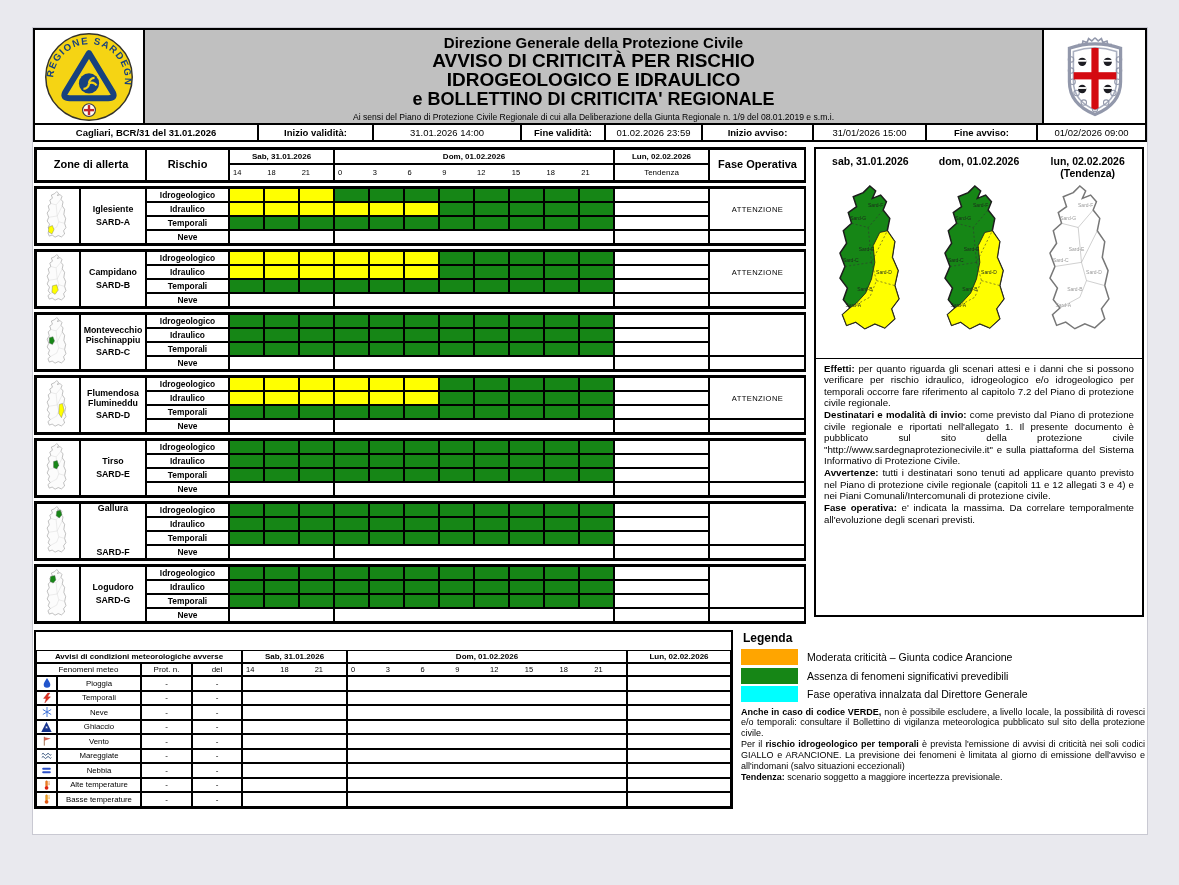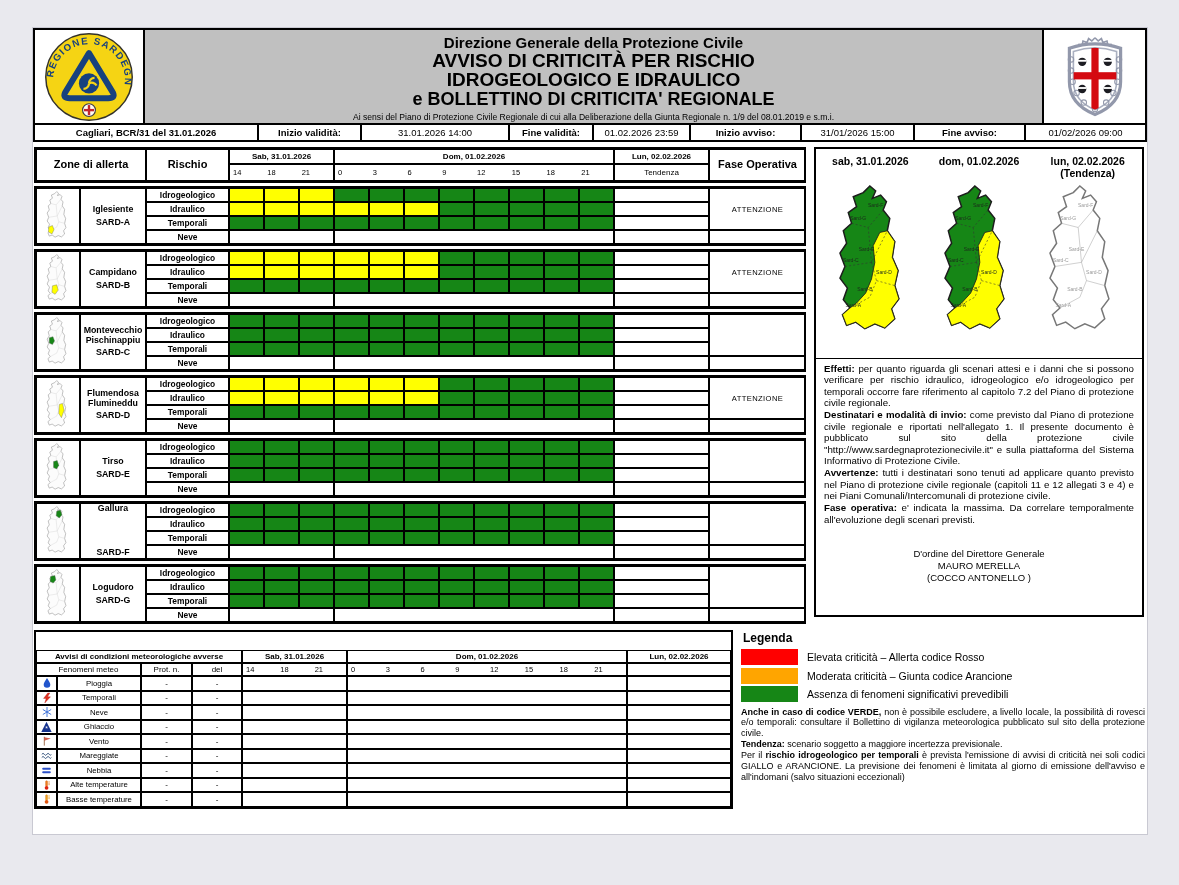--- a/index.html
+++ b/index.html
@@ -138,21 +138,21 @@
               <rect x="23.8" y="64.6" width="10.4" height="2.3"></rect>
                 <rect x="55.8" y="64.6" width="10.4" height="2.3"></rect>
             </g>
           </g>
         </svg>
       </div>
     </div>
 
     <div class="info-bar" id="info-bar">
         <div class="ib-cell ib-bold" style="width: 222px;">Cagliari, BCR/31 del 31.01.2026</div>
-        <div class="ib-cell ib-bold" style="width: 103px;">Inizio validità:</div>
+        <div class="ib-cell ib-bold" style="width: 115px;">Inizio validità:</div>
         <div class="ib-cell" style="width: 148px;">31.01.2026 14:00</div>
         <div class="ib-cell ib-bold" style="width: 84px;">Fine validità:</div>
         <div class="ib-cell" style="width: 97px;">01.02.2026 23:59</div>
         <div class="ib-cell ib-bold" style="width: 111px;">Inizio avviso:</div>
         <div class="ib-cell" style="width: 113px;">31/01/2026 15:00</div>
         <div class="ib-cell ib-bold" style="width: 111px;">Fine avviso:</div>
         <div class="ib-cell" style="flex: 1 1 0%;">01/02/2026 09:00</div>
       </div>
 
     <div class="main-row">
@@ -674,25 +674,20 @@
                 <text x="57" y="31" font-size="6" text-anchor="middle" fill="#9a9a9a">Sard-F</text>
                 <text x="36" y="47" font-size="6" text-anchor="middle" fill="#9a9a9a">Sard-G</text>
               </svg></div>
           </div>
         <div class="panel-notes" id="panel-notes">
             <p><b>Effetti:</b> per quanto riguarda gli scenari attesi e i danni che si possono verificare per rischio idraulico, idrogeologico e/o idrogeologico per temporali occorre fare riferimento al capitolo 7.2 del Piano di protezione civile regionale.</p>
             <p><b>Destinatari e modalità di invio:</b> come previsto dal Piano di protezione civile regionale e riportati nell'allegato 1. Il presente documento è pubblicato sul sito della protezione civile "http://www.sardegnaprotezionecivile.it" e sulla piattaforma del Sistema Informativo di Protezione Civile.</p>
             <p><b>Avvertenze:</b> tutti i destinatari sono tenuti ad applicare quanto previsto nel Piano di protezione civile regionale (capitoli 11 e 12 allegati 3 e 4) e nei Piani Comunali/Intercomunali di protezione civile.</p>
             <p><b>Fase operativa:</b> e' indicata la massima. Da correlare temporalmente all'evoluzione degli scenari previsti.</p>
           </div>
-        <div class="signature" id="signature">
-            <div>D'ordine del Direttore Generale</div>
-            <div>MAURO MERELLA</div>
-            <div>(COCCO ANTONELLO )</div>
-          </div>
       </div>
     </div>
 
     <div class="bottom-row">
       <div class="wt-grid" id="wt">
           <div class="wc wc-day" style="grid-area: 2 / 1 / auto / 5;">Avvisi di condizioni meteorologiche avverse</div>
           <div class="wc wc-day" style="grid-area: 2 / 5 / auto / 8;">Sab, 31.01.2026</div>
           <div class="wc wc-day" style="grid-area: 2 / 8 / auto / 16;">Dom, 01.02.2026</div>
           <div class="wc wc-day" style="grid-area: 2 / 16 / auto / 17;">Lun, 02.02.2026</div>
           <div class="wc" style="grid-area: 3 / 1 / auto / 3;">Fenomeni meteo</div>
@@ -835,34 +830,34 @@
           <div class="wc" style="grid-area: 12 / 3;">-</div>
           <div class="wc" style="grid-area: 12 / 4;">-</div>
           <div class="wc" style="grid-area: 12 / 5 / auto / 8;"></div>
           <div class="wc" style="grid-area: 12 / 8 / auto / 16;"></div>
           <div class="wc" style="grid-area: 12 / 16;"></div>
         </div>
       <div class="legend">
         <div class="lg-title">Legenda</div>
         <div id="legend-items">
             <div class="lg-item">
-              <div class="lg-swatch" style="background: rgb(255, 0, 0);"></div>
-              <div class="lg-label">Elevata criticità – Allerta codice Rosso</div>
-            </div>
-            <div class="lg-item">
               <div class="lg-swatch" style="background: rgb(255, 165, 0);"></div>
               <div class="lg-label">Moderata criticità – Giunta codice Arancione</div>
             </div>
             <div class="lg-item">
               <div class="lg-swatch" style="background: rgb(22, 134, 22);"></div>
               <div class="lg-label">Assenza di fenomeni significativi prevedibili</div>
             </div>
+            <div class="lg-item">
+              <div class="lg-swatch" style="background: rgb(0, 255, 255);"></div>
+              <div class="lg-label">Fase operativa innalzata dal Direttore Generale</div>
+            </div>
           </div>
         <div class="lg-notes" id="legend-notes">
             <p><b>Anche in caso di codice VERDE,</b> non è possibile escludere, a livello locale, la possibilità di rovesci e/o temporali: consultare il Bollettino di vigilanza meteorologica pubblicato sul sito della protezione civile.</p>
+            <p>Per il <b>rischio idrogeologico per temporali</b> è prevista l'emissione di avvisi di criticità nei soli codici GIALLO e ARANCIONE. La previsione dei fenomeni è limitata al giorno di emissione dell'avviso e all'indomani (salvo situazioni eccezionali)</p>
             <p><b>Tendenza:</b> scenario soggetto a maggiore incertezza previsionale.</p>
-            <p>Per il <b>rischio idrogeologico per temporali</b> è prevista l'emissione di avvisi di criticità nei soli codici GIALLO e ARANCIONE. La previsione dei fenomeni è limitata al giorno di emissione dell'avviso e all'indomani (salvo situazioni eccezionali)</p>
           </div>
       </div>
     </div>
 
   </div>
 </div>
 
 </body></html>

